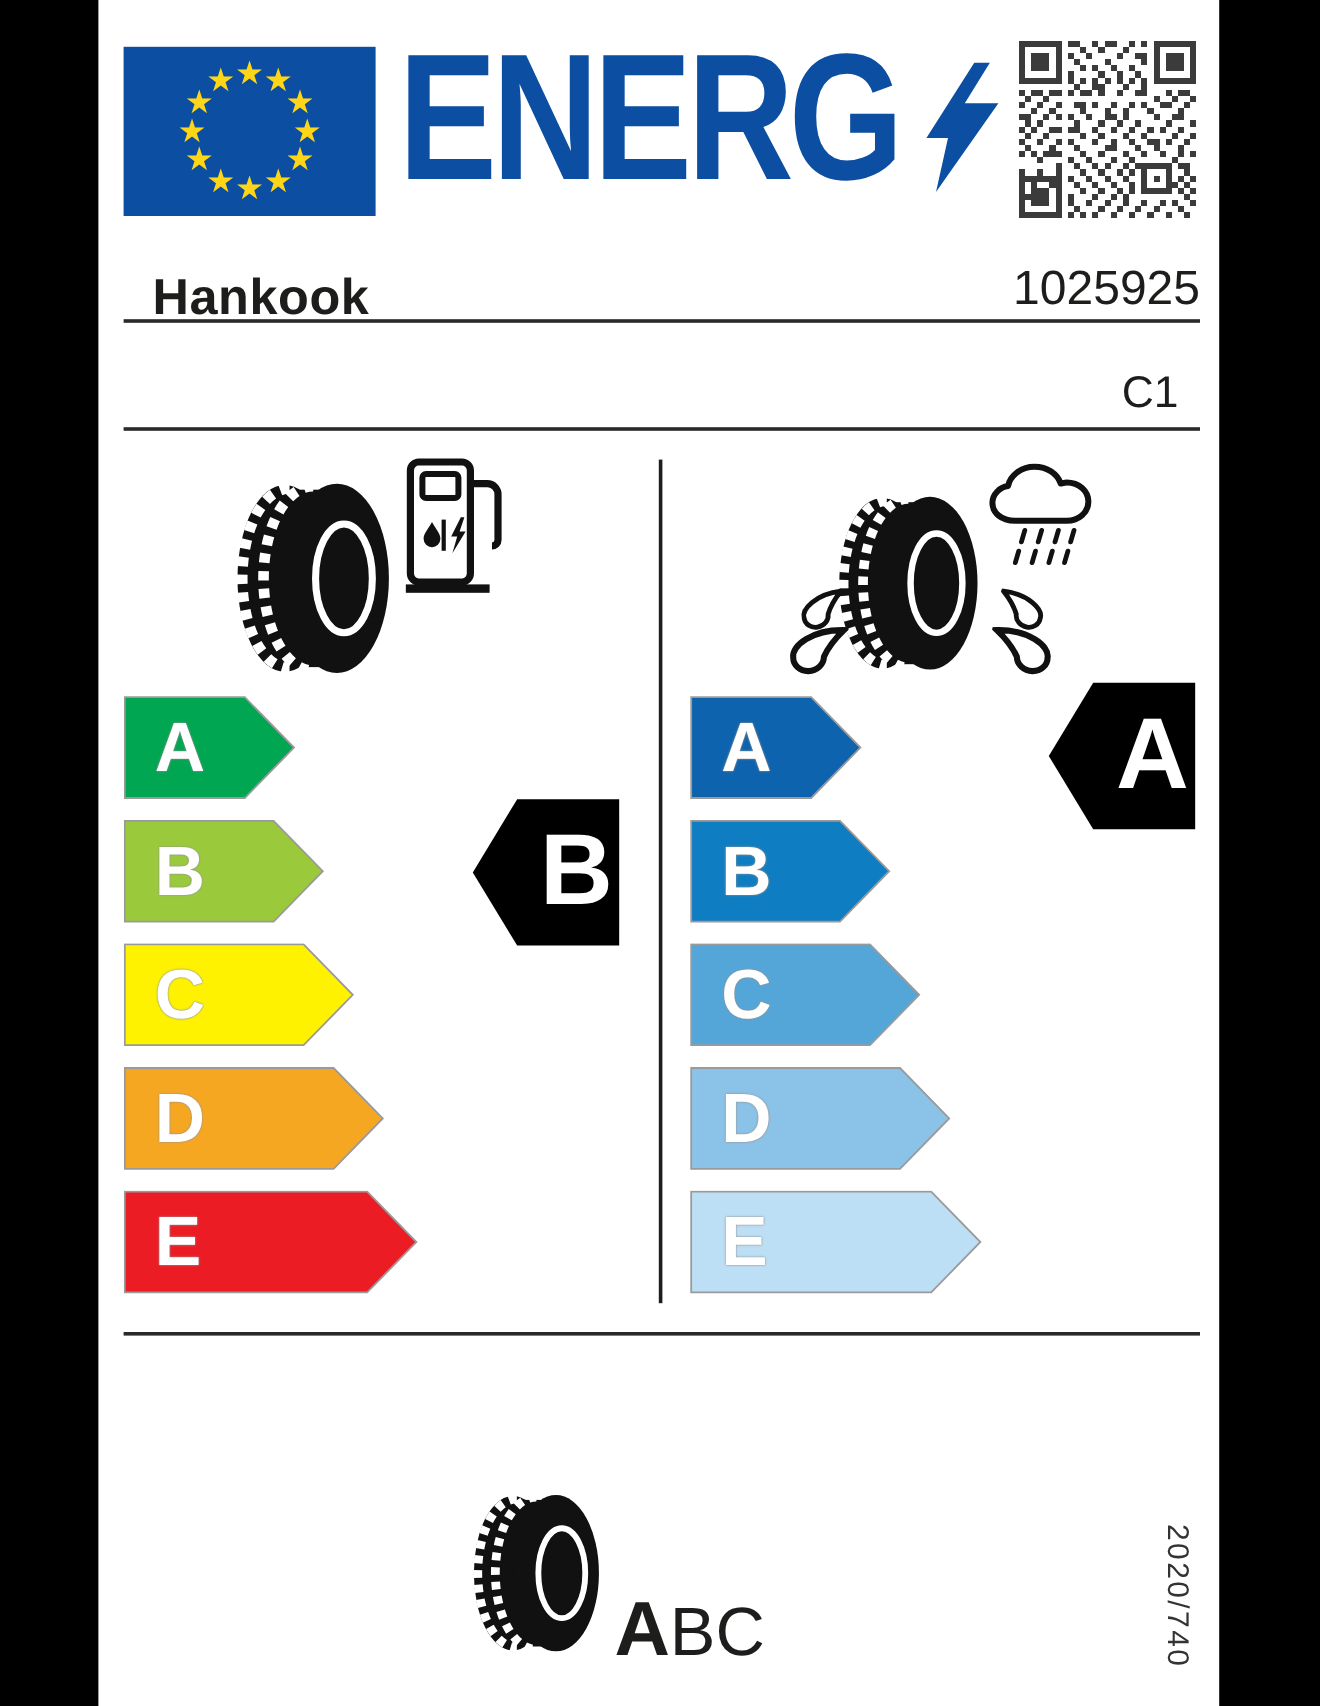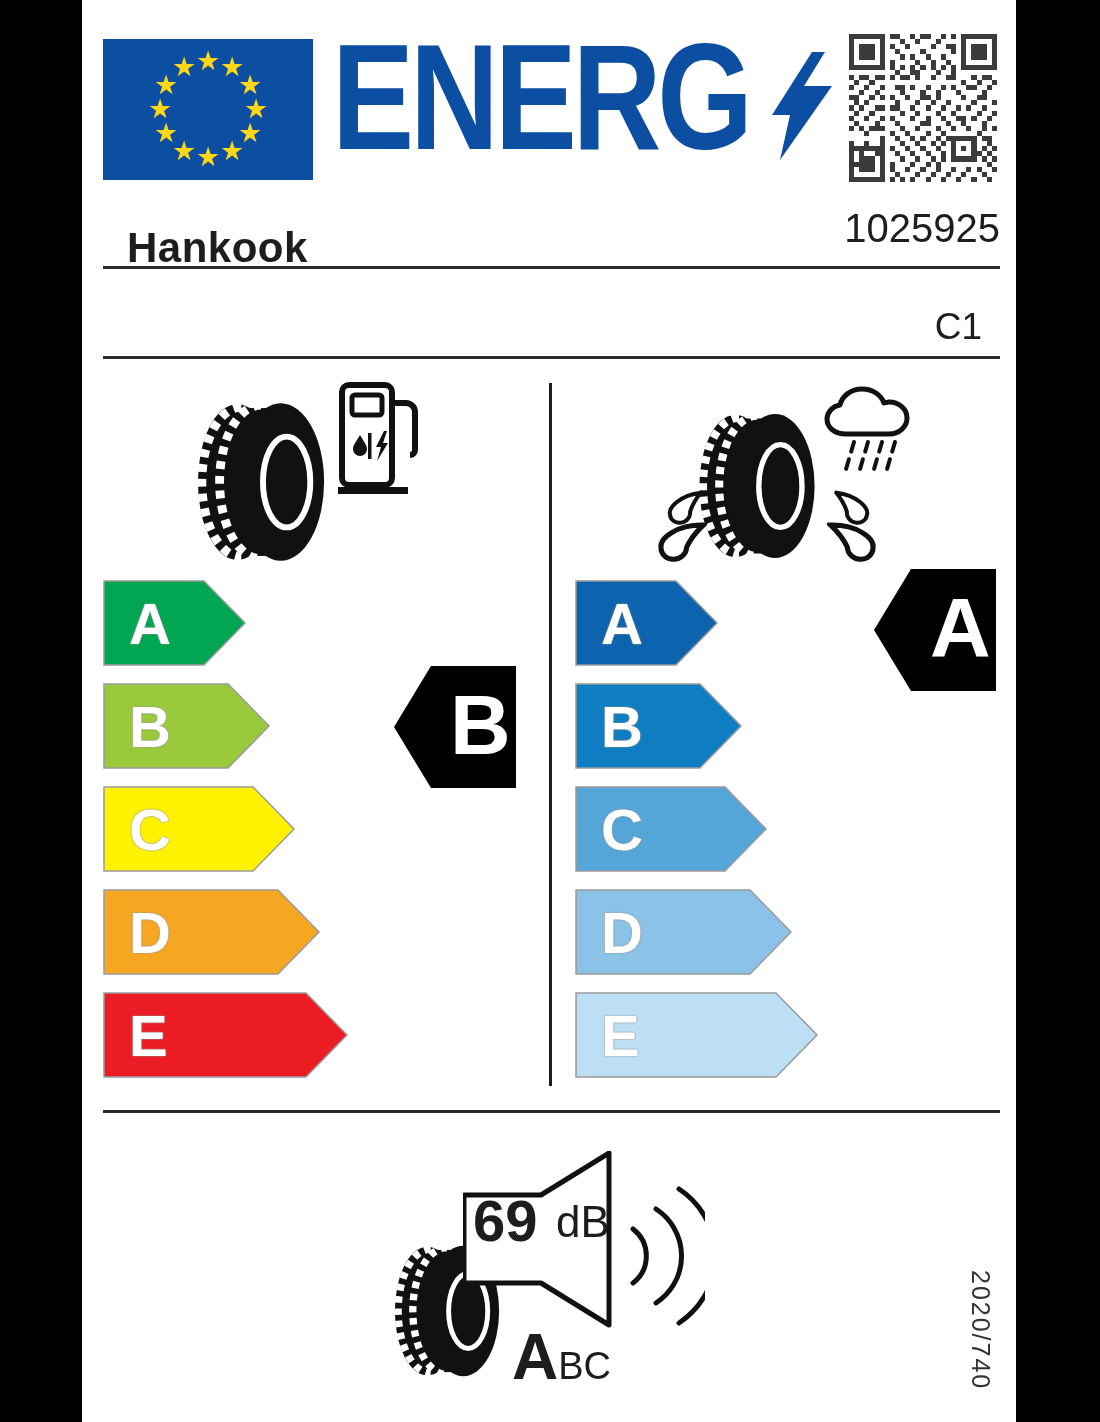--- a/index.html
+++ b/index.html
@@ -11,42 +11,42 @@
   
   .flag{left:21px;top:39px;width:210px;height:141px;background:#0b4ea2;}
   .star{position:absolute;color:#ffd617;font-size:27px;line-height:0;transform:translate(-50%,-50%);}
   .energ{left:250px;top:28px;font-size:150px;font-weight:bold;color:#0b4ea2;
          letter-spacing:-5px;line-height:138px;transform:scaleX(.82);transform-origin:left top;}
   .bolt{left:688px;top:52px;}
   .qr{left:767px;top:33px;}
 
   
   .brand{left:21px;top:224px;font-size:42px;font-weight:bold;letter-spacing:.5px;margin-left:24px;}
-  .artnum{right:16px;top:206px;font-size:40px;}
+  .artnum{right:16px;top:218px;font-size:40px;}
   .hline{left:21px;width:897px;height:3px;background:#2b2a29;}
   .sizerow{left:21px;top:294px;font-size:50px;letter-spacing:1px;}
   .tclass{right:34px;top:306px;font-size:37px;}
 
   
   .vdivider{left:467px;top:383px;width:3px;height:703px;background:#1d1d1b;}
   .arrow{height:88px;}
   .arrow svg{position:absolute;left:0;top:0;}
   .arrow .ltr{position:absolute;left:26px;top:43px;transform:translateY(-50%);
               font-size:58px;font-weight:bold;color:#fff;
               text-shadow:0 0 1px #8a8a8a,0 0 2px #9a9a9a;}
   .rating{width:124px;height:124px;}
   .rating .ltr{position:absolute;left:46%;top:50%;transform:translateY(-52%);
                font-size:84px;font-weight:bold;color:#fff;}
 
   
   .speaker-txt-69{position:absolute;left:10px;top:36px;font-size:58px;font-weight:bold;}
   .speaker-txt-db{position:absolute;left:93px;top:46px;font-size:44px;}
   .abc{left:430px;top:1320px;display:flex;align-items:baseline;}
   .abc .big{font-size:64px;font-weight:bold;}
-  .abc .small{font-size:38px;}
+  .abc .small{font-size:57px;}
   .reg{left:884px;top:1270px;writing-mode:vertical-rl;font-size:25px;letter-spacing:2px;color:#333;}
   .icon{pointer-events:none;}
 </style>
 </head>
 <body>
 
 <div class="label">
 
   <div class="abs flag icon">
     <span class="star" style="left:105px;top:22px">★</span>
@@ -230,32 +230,20 @@
 
   <svg class="abs icon" style="left:308px;top:1235px" width="114" height="152" viewBox="0 0 140 170">
     <ellipse cx="46" cy="85" rx="40" ry="79" fill="#111"></ellipse>
     <ellipse cx="90" cy="85" rx="44" ry="80" fill="#111"></ellipse>
     <rect x="46" y="10" width="44" height="150" fill="#111"></rect>
     <path d="M50 9 A40 76 0 0 0 50 161" stroke="#fff" stroke-width="9" stroke-dasharray="8 7" fill="none"></path>
     <path d="M70 7 A42 78 0 0 0 70 163" stroke="#fff" stroke-width="9" stroke-dasharray="8 7" fill="none"></path>
     <ellipse cx="96" cy="85" rx="24" ry="46" fill="none" stroke="#fff" stroke-width="6"></ellipse>
   </svg>
 
-  <div class="abs" style="left:381px;top:1151px;width:242px;height:232px">
-    <svg class="icon" width="242" height="232" viewBox="0 0 242 232" style="position:absolute;left:0;top:0">
-      <path d="M1 44 H78 L146 2 V174 L78 132 H1 Z" fill="#fff" stroke="#111" stroke-width="5" stroke-linejoin="round"></path>
-      <g stroke="#111" stroke-width="5" fill="none" stroke-linecap="round">
-        <path d="M170 78 A34 34 0 0 1 170 132"></path>
-        <path d="M193 58 A56 56 0 0 1 193 152"></path>
-        <path d="M216 38 A80 80 0 0 1 216 172"></path>
-      </g>
-    </svg>
-    <span class="speaker-txt-69">69</span>
-    <span class="speaker-txt-db">dB</span>
-  </div>
 
   <div class="abs abc">
     <span class="big">A</span>
       <span class="small">BC</span>
   </div>
 
   <div class="abs reg">2020/740</div>
 
 </div>
 

